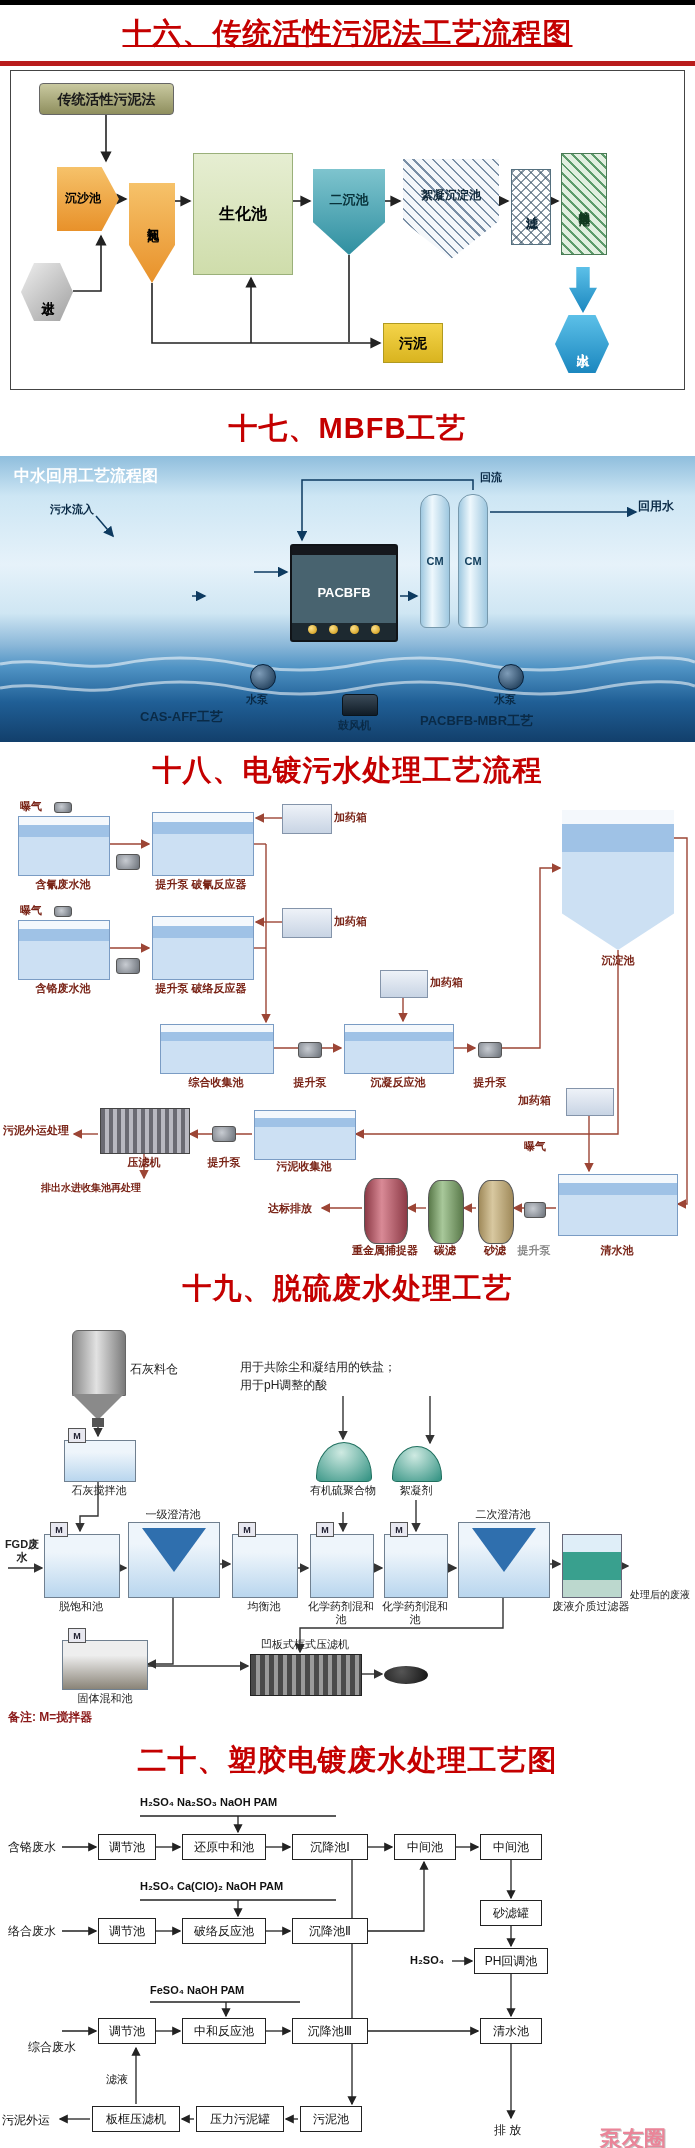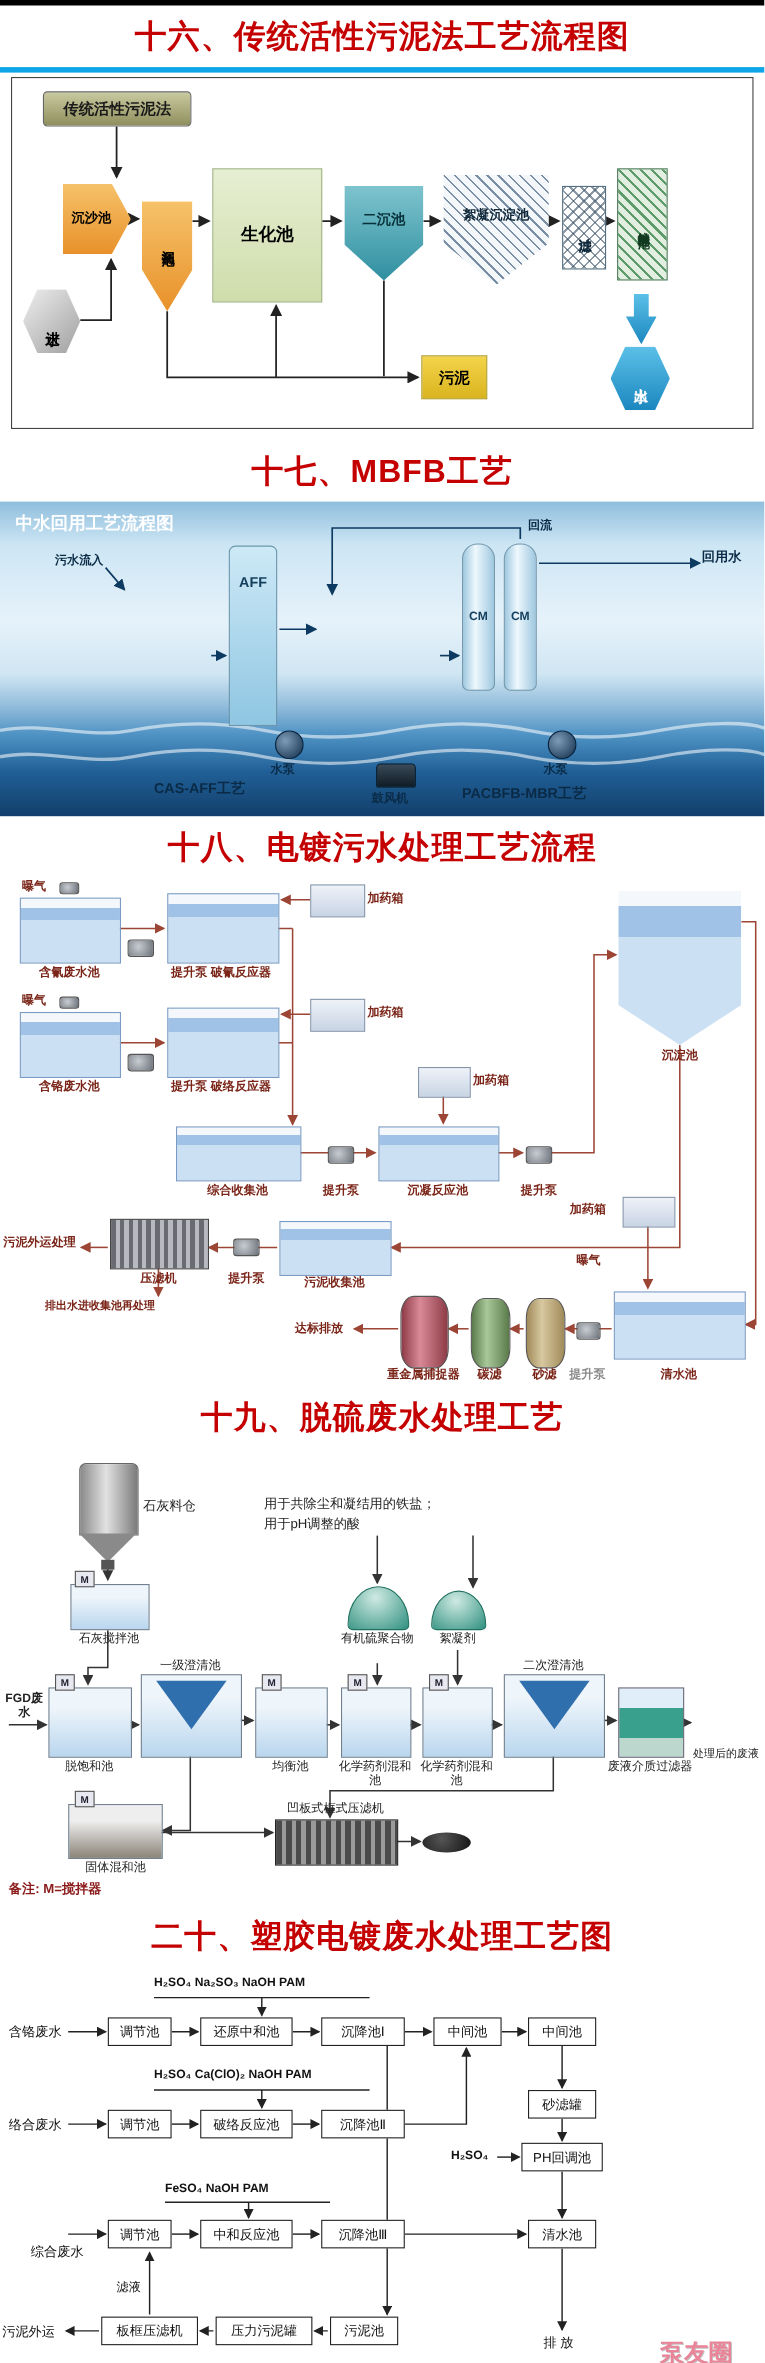--- a/index.html
+++ b/index.html
@@ -1,19 +1,19 @@
 <!DOCTYPE html>
 <html><head>
 <meta charset="utf-8">
 <style>
   html,body{margin:0;padding:0;background:#fff;}
   body{width:695px;font-family:"Liberation Sans","DejaVu Sans",sans-serif;}
   .page{position:relative;width:695px;background:#fff;}
   .title{color:#c40000;font-weight:bold;font-size:29px;text-align:center;padding:9px 0 7px;letter-spacing:1px;}
-  .t16{border-top:5px solid #000;border-bottom:5px solid #0ea5e9;}
+  .t16{border-top:5px solid #000;border-bottom:5px solid #b91c1c;text-decoration:underline;}
   .diagram{position:relative;overflow:hidden;background:#fff;}
   .wires{position:absolute;left:0;top:0;}
   .n{position:absolute;display:flex;align-items:center;justify-content:center;text-align:center;box-sizing:border-box;line-height:1.15;}
   .l{position:absolute;font-size:11px;color:#222;line-height:1.25;}
   .vt{writing-mode:vertical-rl;text-orientation:upright;letter-spacing:1px;}
   .b{font-weight:bold;}
   
   .d16{height:318px;margin:4px 10px 10px;border:1px solid #444;}
   .hatch{background:repeating-linear-gradient(45deg,#7a8fa6 0 1.5px,#f4f7fa 1.5px 7px);}
   .xhatch{background:repeating-linear-gradient(45deg,rgba(60,85,105,.6) 0 1.5px,transparent 1.5px 7px),repeating-linear-gradient(-45deg,rgba(60,85,105,.6) 0 1.5px,transparent 1.5px 7px),#fff;border:1px solid #55707f;}
@@ -107,22 +107,28 @@
           <path d="M96,60 L113,80" marker-end="url(#m17)"></path>
           <path d="M192,140 H205" marker-end="url(#m17)"></path>
           <path d="M254,116 H287" marker-end="url(#m17)"></path>
           <path d="M400,140 H417" marker-end="url(#m17)"></path>
           <path d="M490,56 H636" marker-end="url(#m17)"></path>
           <path d="M473,34 V24 H302 V84" marker-end="url(#m17)"></path>
         </g>
       </svg>
       <div class="l17" style="left:14px;top:10px;font-size:16px;color:#fff;">中水回用工艺流程图</div>
       <div class="l17" style="left:50px;top:46px;">污水流入</div>
-      <div class="n b" style="left:208px;top:40px;width:44px;height:164px;background:linear-gradient(180deg,#cde9f6,#8fc6e2);border:1px solid #6d96ad;border-radius:6px 6px 0 0;align-items:flex-start;padding-top:26px;color:#14405e;font-size:13px;">
-        <span>AFF</span>
+      <div class="darktank n b" style="left:290px;top:88px;width:108px;height:98px;color:#fff;font-size:13px;">
+        <span>PACBFB</span>
+        <div class="dots">
+            <span class="dot"></span>
+            <span class="dot"></span>
+            <span class="dot"></span>
+            <span class="dot"></span>
+          </div>
       </div>
       <div class="n b" style="left:420px;top:38px;width:30px;height:134px;background:linear-gradient(90deg,#9fc8e0,#eef8fd 40%,#9fc8e0);border:1px solid #7799ad;border-radius:14px 14px 6px 6px;font-size:11px;color:#14405e;">CM</div>
       <div class="n b" style="left:458px;top:38px;width:30px;height:134px;background:linear-gradient(90deg,#9fc8e0,#eef8fd 40%,#9fc8e0);border:1px solid #7799ad;border-radius:14px 14px 6px 6px;font-size:11px;color:#14405e;">CM</div>
       <div class="l17" style="left:480px;top:14px;">回流</div>
       <div class="l17" style="left:638px;top:42px;font-size:12px;">回用水</div>
       <div class="pump17" style="left:250px;top:208px;"></div>
       <div class="l17" style="left:246px;top:236px;">水泵</div>
       <div class="blower" style="left:342px;top:238px;"></div>
       <div class="l17" style="left:338px;top:262px;">鼓风机</div>
       <div class="pump17" style="left:498px;top:208px;"></div>

